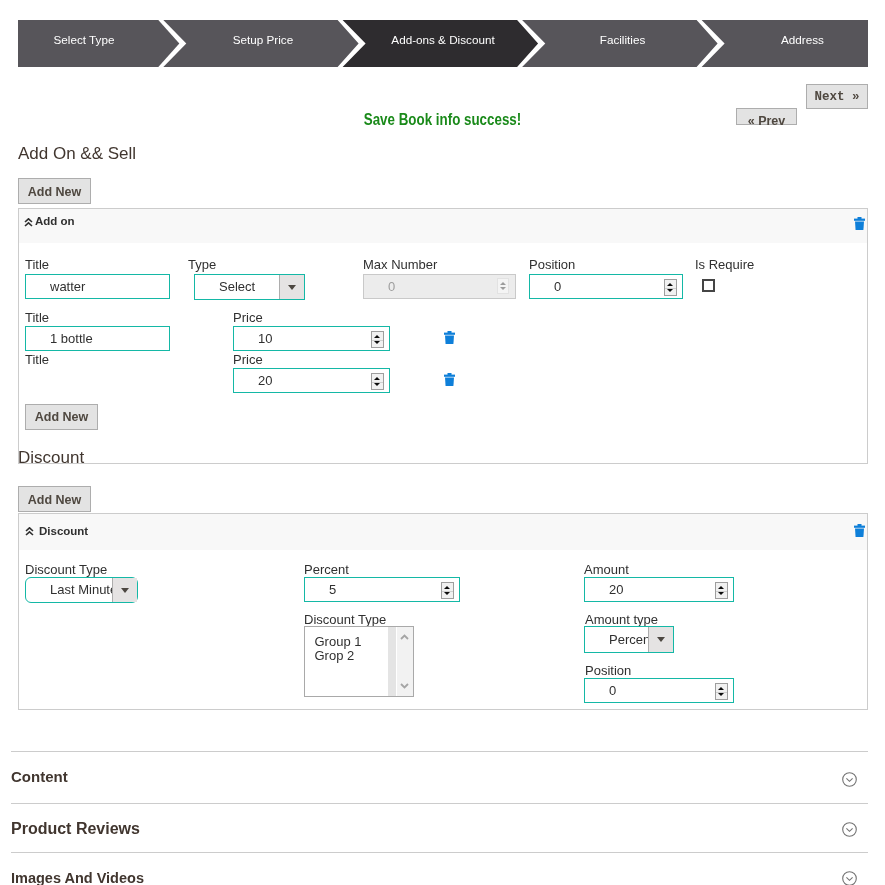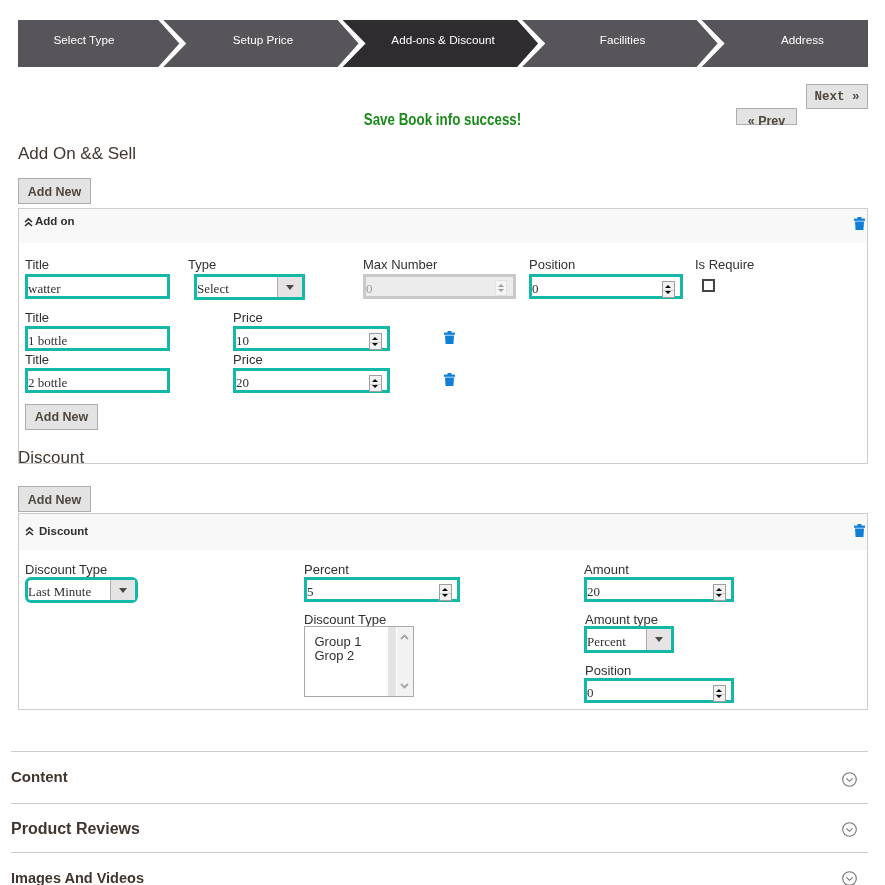--- a/index.html
+++ b/index.html
@@ -2,21 +2,21 @@
 <html><head>
 <meta charset="utf-8">
 <style>
 * { margin:0; padding:0; box-sizing:border-box; }
 html,body { background:#fff; }
 body { font-family:"Liberation Sans", sans-serif; width:885px; height:885px; position:relative; overflow:hidden; }
 .abs { position:absolute; }
 .btn { position:absolute; background:#e3e3e3; border:1px solid #adadad; color:#4f4840; font-weight:bold; font-size:12.5px; text-align:center; line-height:25px; }
 .h2 { position:absolute; font-size:17px; color:#41362f; font-weight:normal; }
 .label { position:absolute; font-size:13px; color:#303030; }
-.inp { position:absolute; border:3px solid #14b8a6; background:#fff; font-size:13px; color:#303030; line-height:23px; padding-left:0; height:25px;font-family:Liberation Serif, serif; }
+.inp { position:absolute; border:1px solid #14b8a6; background:#fff; font-size:13px; color:#303030; line-height:23px; padding-left:24px; height:25px; }
 .panel { position:absolute; border:1px solid #ccc; background:#fff; left:18px; width:850px; }
 .phead { position:absolute; left:0; right:0; top:0; background:#f8f8f8; }
 .ptitle { position:absolute; font-size:11.5px; font-weight:bold; color:#303030; }
 .selbtn { position:absolute; right:0; top:0; bottom:0; width:25px; background:#e5e3e3; border-left:1px solid #adadad; }
 .selbtn:after { content:""; position:absolute; left:50%; top:50%; margin:-2.5px 0 0 -4.5px; border:4.5px solid transparent; border-top:5.5px solid #4c4741; border-bottom:none; }
 .spin { position:absolute; width:13px; height:17px; border:1px solid #9e9e9e; background:#f1f1f1; }
 .spin .up, .spin .dn { position:absolute; left:50%; margin-left:-3.5px; width:0; height:0; border-left:3.5px solid transparent; border-right:3.5px solid transparent; }
 .spin .up { top:3px; border-bottom:3.5px solid #0c0c0c; }
 .spin .dn { bottom:3px; border-top:3.5px solid #0c0c0c; }
 .spin .mid { position:absolute; left:0; right:0; top:7.5px; height:1.5px; background:#cfcfcf; }
@@ -101,21 +101,20 @@
       </span></div>
   <svg class="trash" style="left:425px; top:122px;" viewBox="0 0 11 13">
       <g fill="#0e7fd9">
         <rect x="3.5" y="0" width="4" height="2"></rect>
         <rect x="0" y="1.6" width="11" height="2.2"></rect>
         <path d="M1 4.6 h9 l-0.6 8.4 h-7.8 z"></path>
       </g>
     </svg>
 
   <div class="label" style="left:6px; top:143px;">Title</div>
-  <div class="inp" style="left:6px; top:159px; width:145px;">2 bottle</div>
   <div class="label" style="left:214px; top:143px;">Price</div>
   <div class="inp" style="left:214px; top:159px; width:157px;">20<span class="spin" style="right:5px; top:4px;">
         <span class="up"></span>
         <span class="mid"></span>
         <span class="dn"></span>
       </span></div>
   <svg class="trash" style="left:425px; top:164px;" viewBox="0 0 11 13">
       <g fill="#0e7fd9">
         <rect x="3.5" y="0" width="4" height="2"></rect>
         <rect x="0" y="1.6" width="11" height="2.2"></rect>

